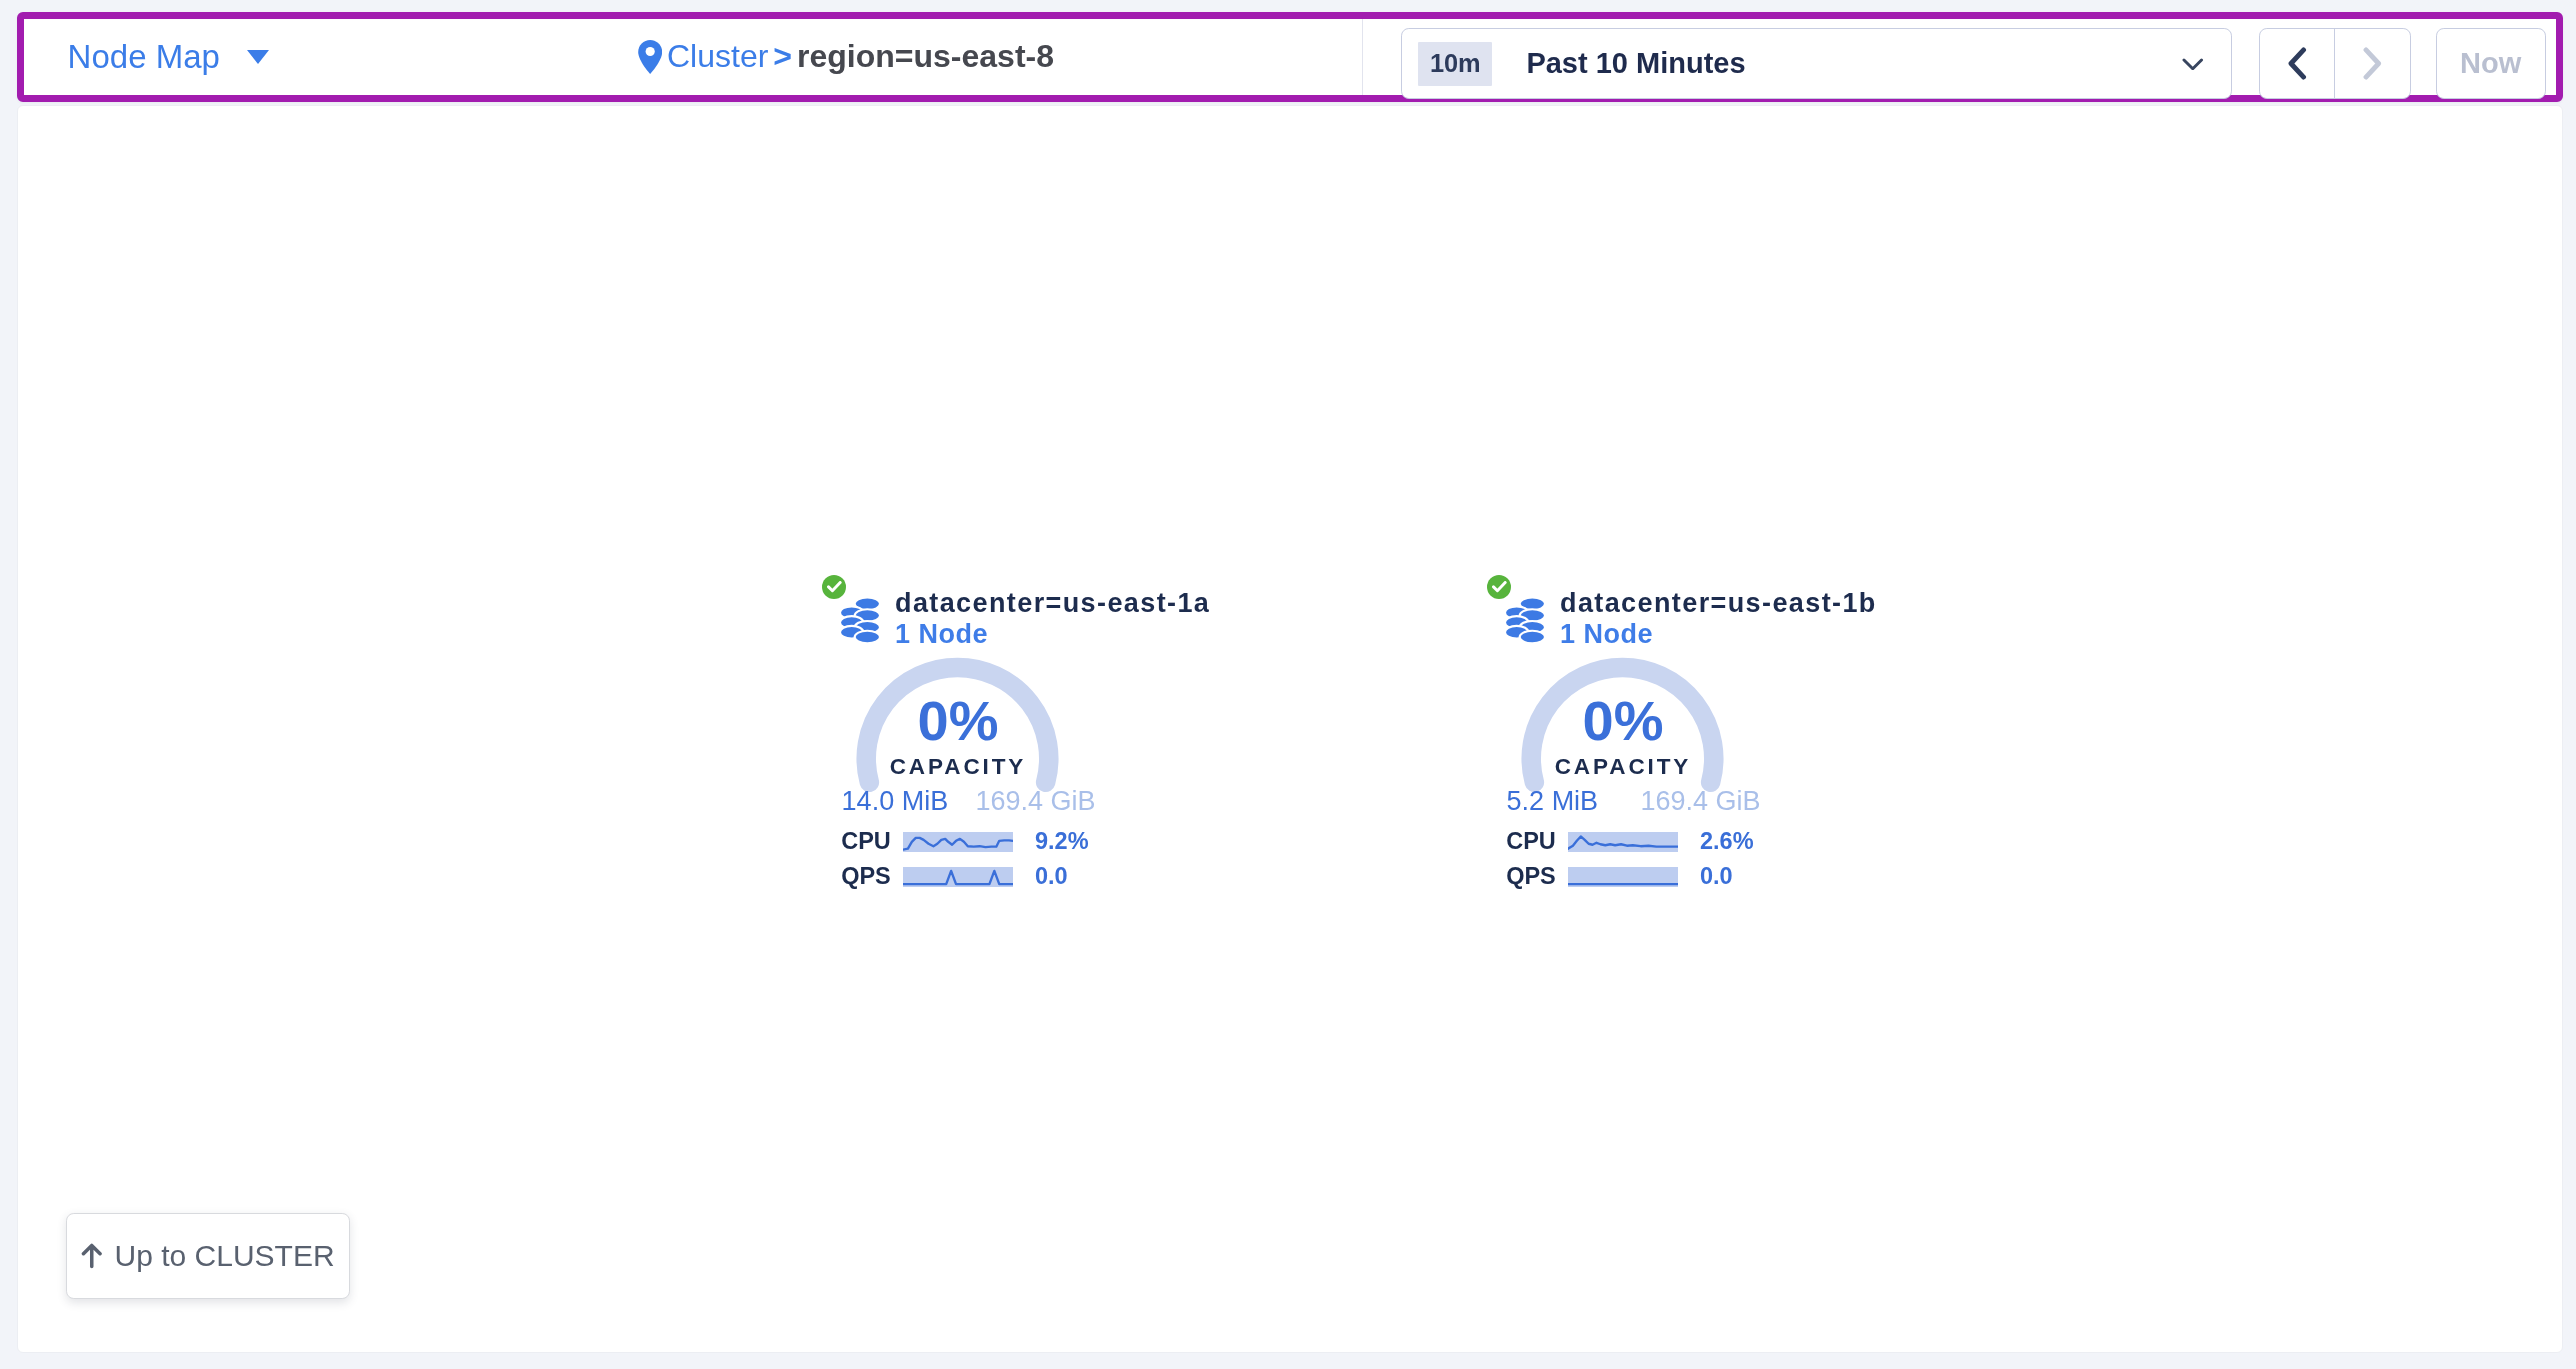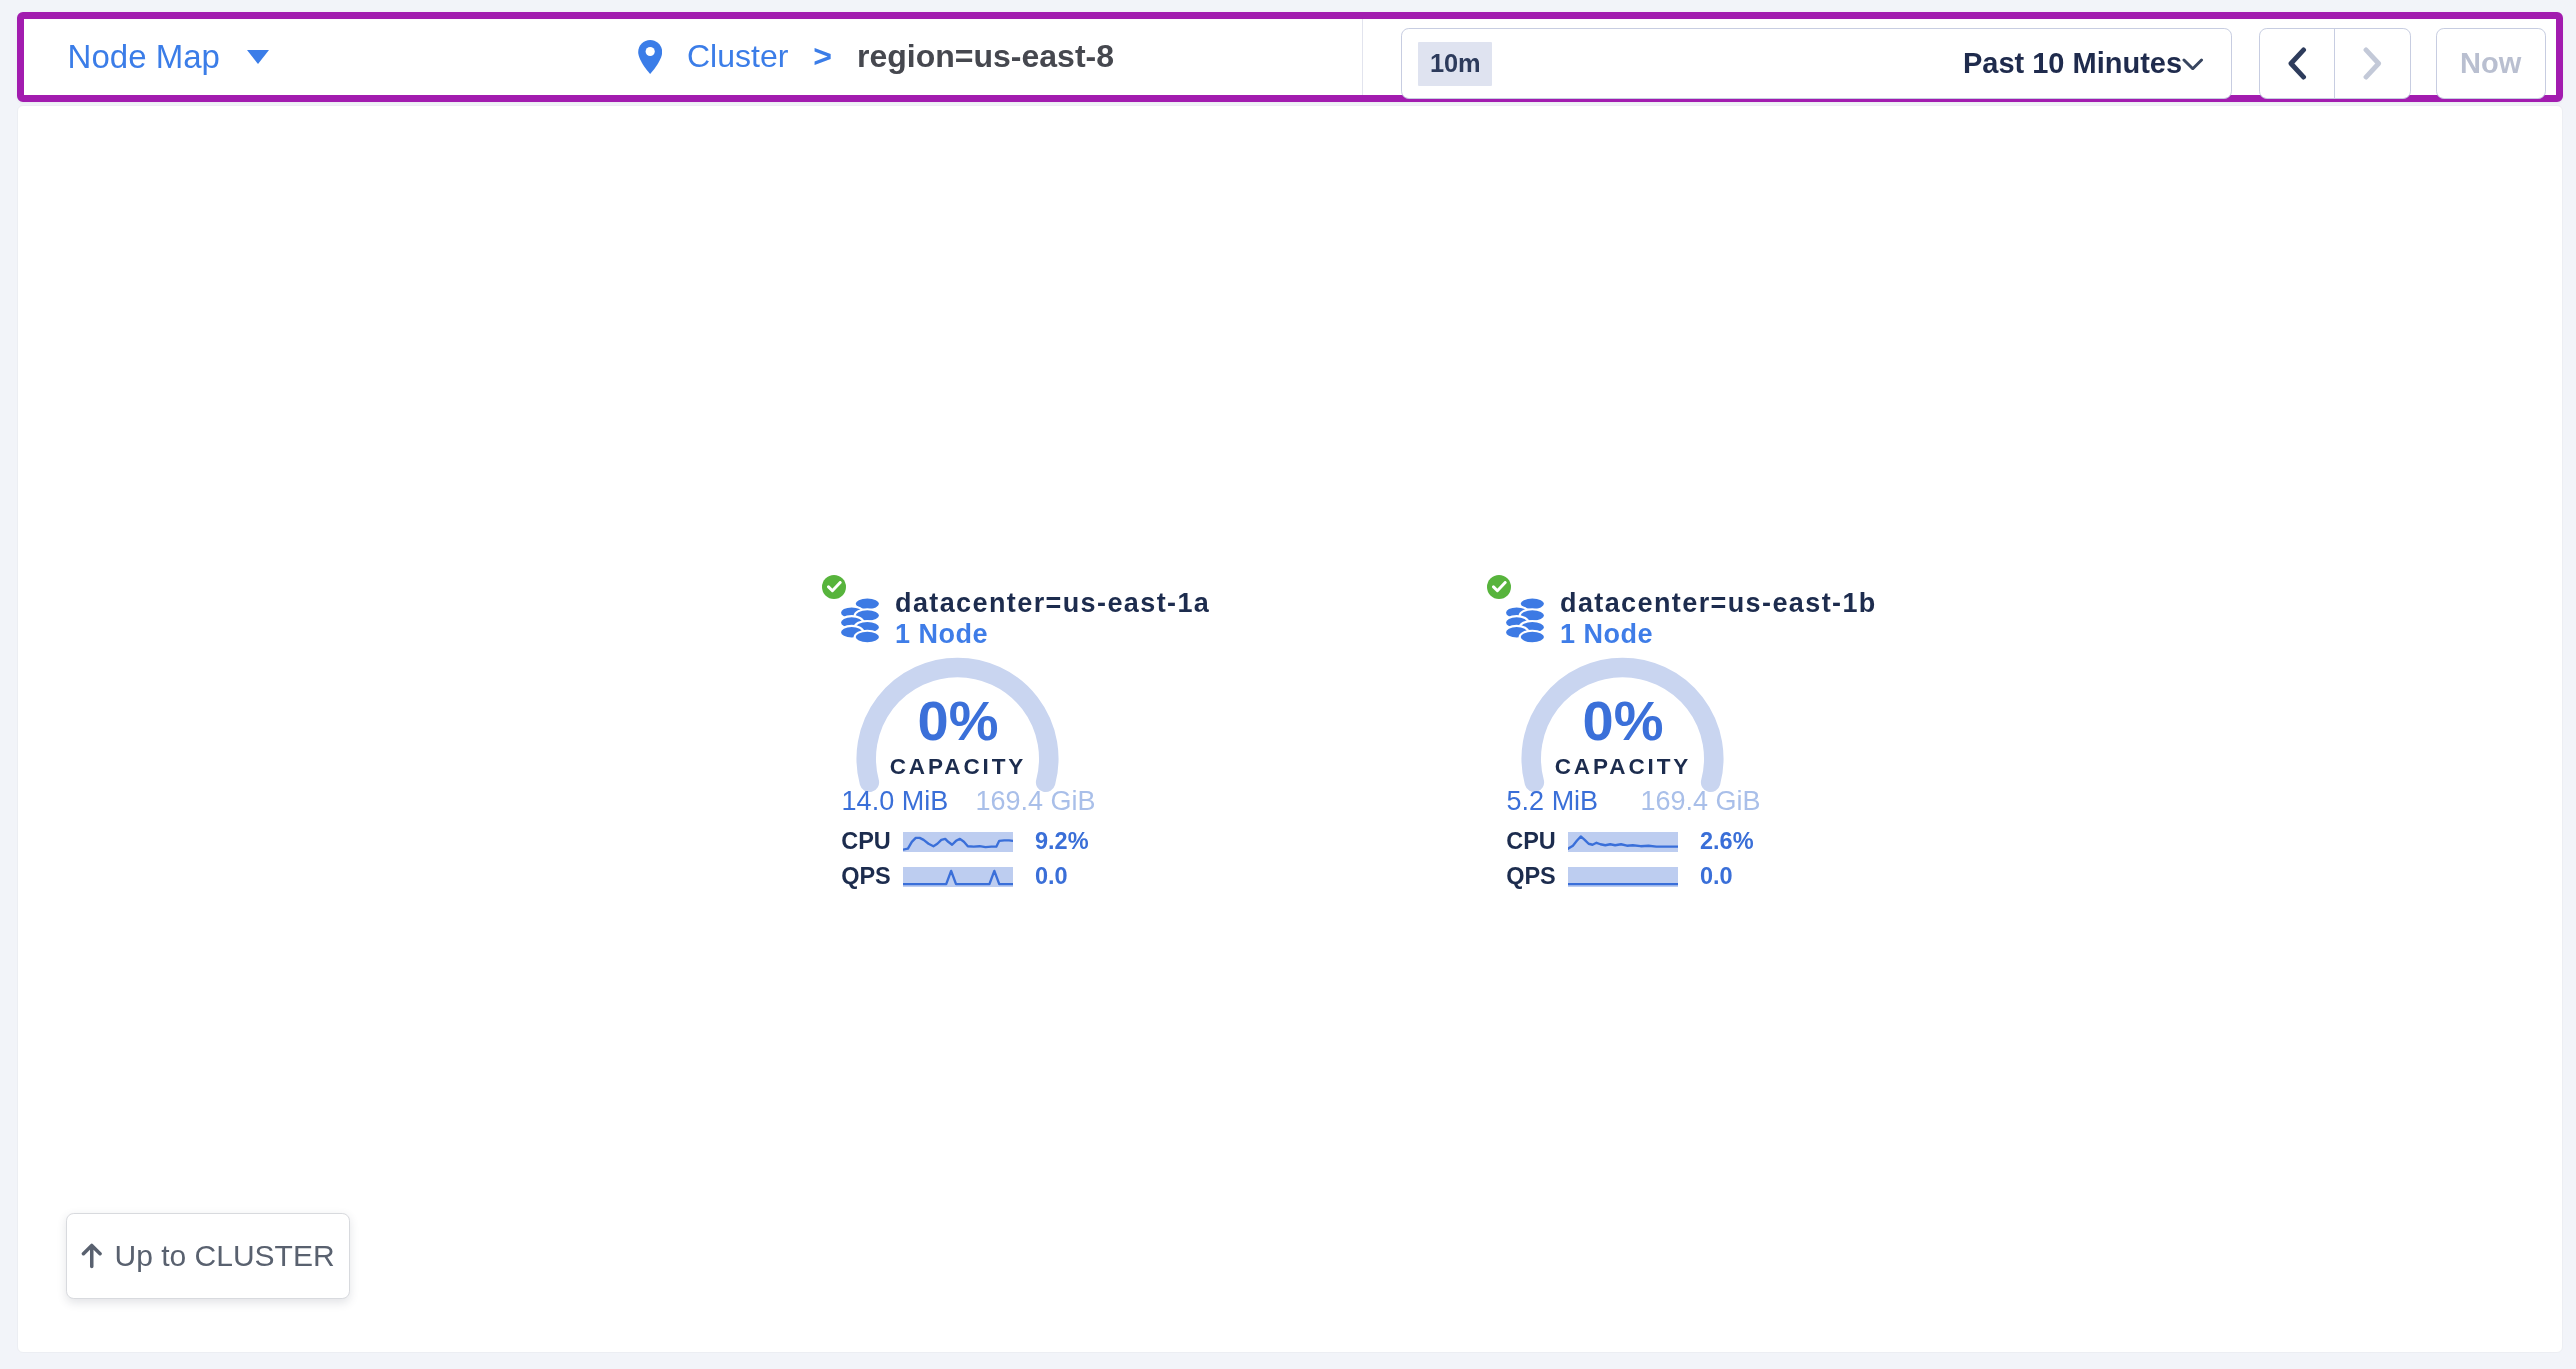--- a/index.html
+++ b/index.html
@@ -21,39 +21,39 @@
     position:absolute; left:44px; top:0; height:100%;
     display:flex; align-items:center; gap:27px; cursor:pointer;
   }
   .view-selector .label { font-size:33px; color:#3b7de8; }
   .caret-down {
     width:0; height:0; border-left:11.7px solid transparent;
     border-right:11.7px solid transparent; border-top:14.7px solid #3b7de8;
   }
   .breadcrumb {
     position:absolute; left:614px; top:0; height:100%;
-    display:flex; align-items:center; gap:25px; font-size:32px;
+    display:flex; align-items:center; gap:5px; font-size:32px;
   }
   .breadcrumb .root { color:#3b7de8; cursor:pointer; }
   .breadcrumb .sep  { color:#3b7de8; font-weight:bold; }
   .breadcrumb .current { color:#46484f; font-weight:bold; }
   .bar-divider {
     position:absolute; left:1338px; top:0; width:1px; height:100%;
     background:#e2e4ee;
   }
   .time-select {
     position:absolute; left:1377px; top:9.8px; width:831px; height:71px;
     border:1px solid #c7cde1; border-radius:7.8px; background:#fff;
     display:flex; align-items:center; cursor:pointer;
   }
   .time-badge {
     margin-left:16.6px; padding:7.8px 11.7px; border-radius:1px;
     background:#dfe3f0; font-size:25.4px; font-weight:bold; color:#2d3b5c;
   }
-  .time-label { margin-left:19px; font-size:29px; font-weight:bold; color:#1f2b4d; flex:1;text-align:right; }
+  .time-label { margin-left:34px; font-size:29px; font-weight:bold; color:#1f2b4d; flex:1; }
   .time-chevron { margin-right:27px; }
   .nav-group {
     position:absolute; left:2235px; top:9.8px; width:152px; height:71px;
     border:1px solid #c7cde1; border-radius:7.8px; background:#fff;
     display:flex;
   }
   .nav-group .half {
     flex:1; display:flex; align-items:center; justify-content:center; cursor:pointer;
   }
   .nav-group .half + .half { border-left:1px solid #c7cde1; }

